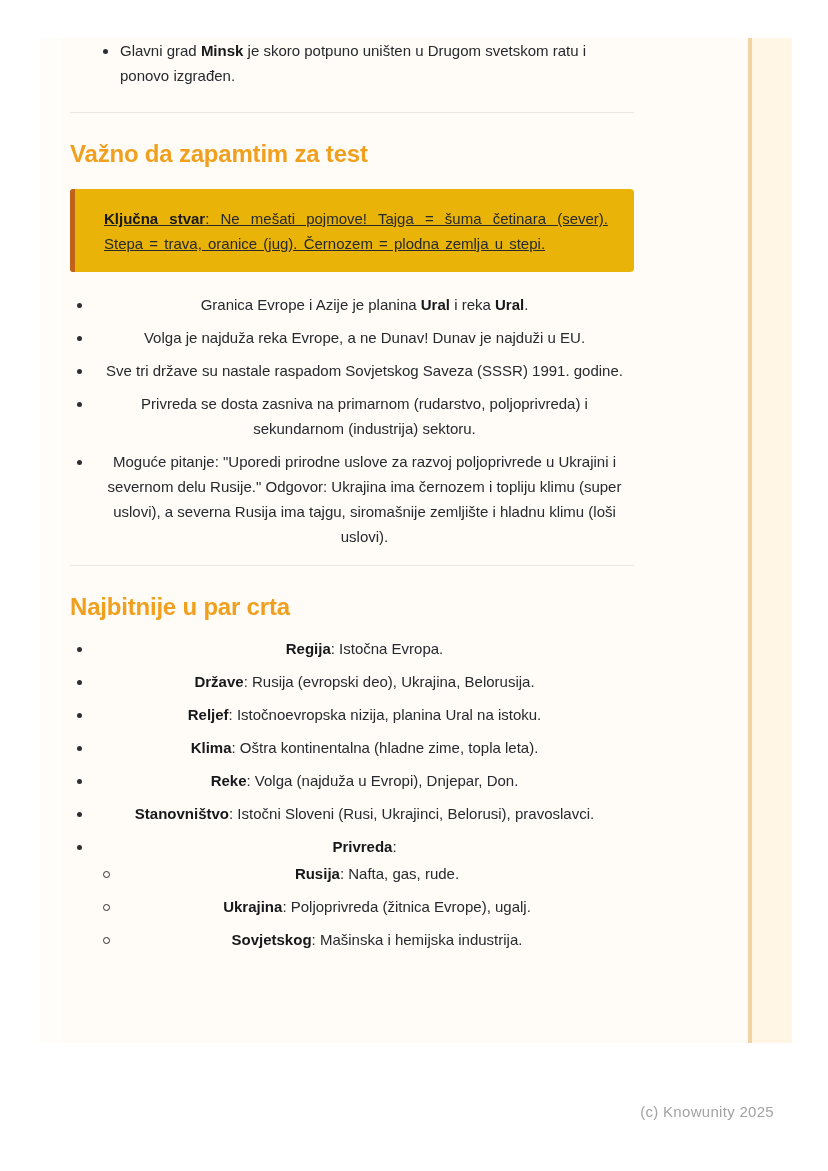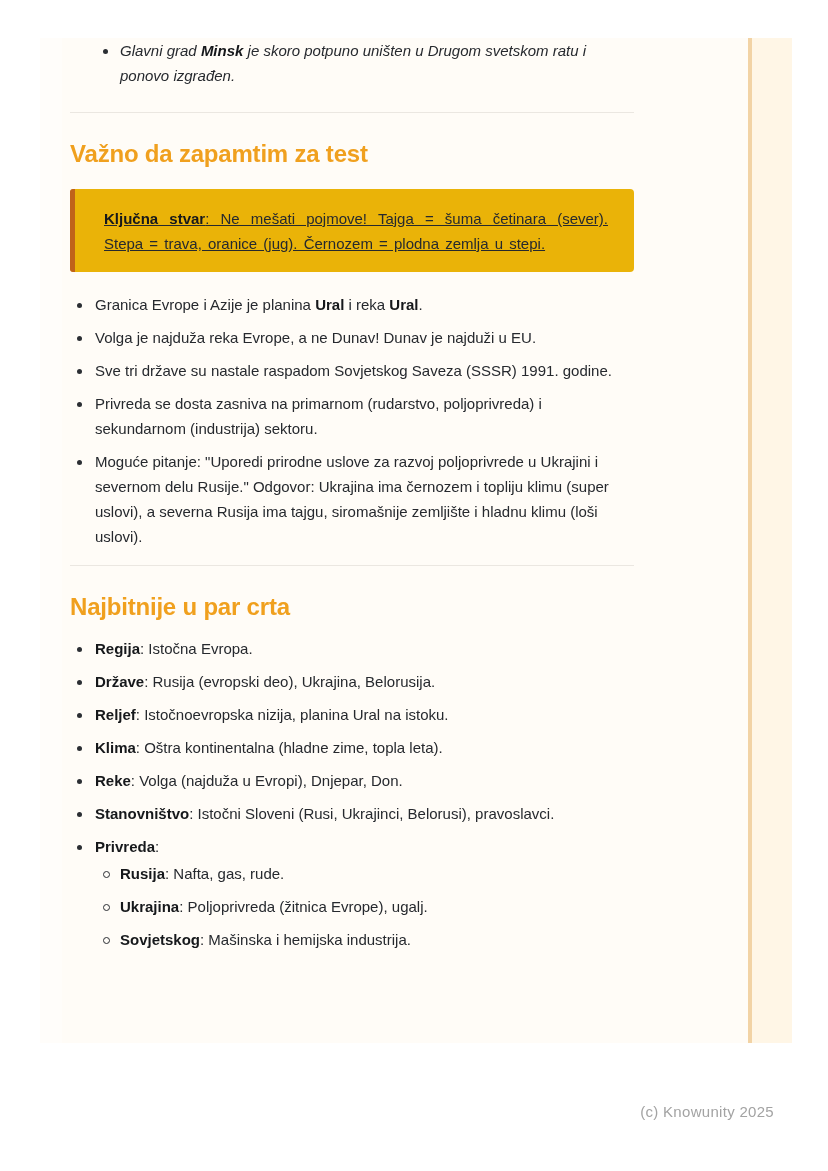--- a/index.html
+++ b/index.html
@@ -24,21 +24,21 @@
       position: absolute; left: 0; top: 0; width: 4px; height: 100%;
       background: #f2d3a5;
     }
     .content {
       position: absolute; left: 70px; top: 38px; width: 564px;
       font-size: 15px; line-height: 25px; color: #26292e;
     }
     .content b { font-weight: 700; color: #16181b; }
 
     ul.top-list { list-style: none; padding-left: 26px; }
-    ul.top-list li { position: relative; padding-left: 24px; font-style: italic; }
+    ul.top-list li { position: relative; padding-left: 24px; }
     ul.top-list li::before {
       content: ""; position: absolute; left: 7px; top: 11px;
       width: 5px; height: 5px; border-radius: 50%; background: #2b2e33;
     }
 
     .divider { height: 1px; background: #ebe7e1; margin: 24px 0 26px 0; }
 
     h2.section-title {
       font-size: 24px; line-height: 30px; font-weight: 700; color: #f0a01e;
       margin-bottom: 20px; letter-spacing: -0.2px;
@@ -47,21 +47,21 @@
     .callout {
       position: relative; background: #eab308; border-radius: 4px;
       padding: 17px 26px 16px 34px; margin-bottom: 20px;
       text-align: justify; word-spacing: 2px; text-decoration: underline;
     }
     .callout .callout-bar {
       position: absolute; left: 0; top: 0; bottom: 0; width: 5px;
       background: #c0621a; border-radius: 3px 0 0 3px;
     }
 
-    ul.bullets { list-style: none; }
+    ul.bullets { list-style: none; text-align: center; }
     ul.bullets > li { position: relative; padding-left: 25px; margin-bottom: 8px; }
     ul.bullets > li::before {
       content: ""; position: absolute; left: 7px; top: 11px;
       width: 5px; height: 5px; border-radius: 50%; background: #2b2e33;
     }
 
     ul.sub { list-style: none; margin-top: 2px; }
     ul.sub li { position: relative; padding-left: 25px; margin-bottom: 8px; }
     ul.sub li::before {
       content: ""; position: absolute; left: 8px; top: 10px;

